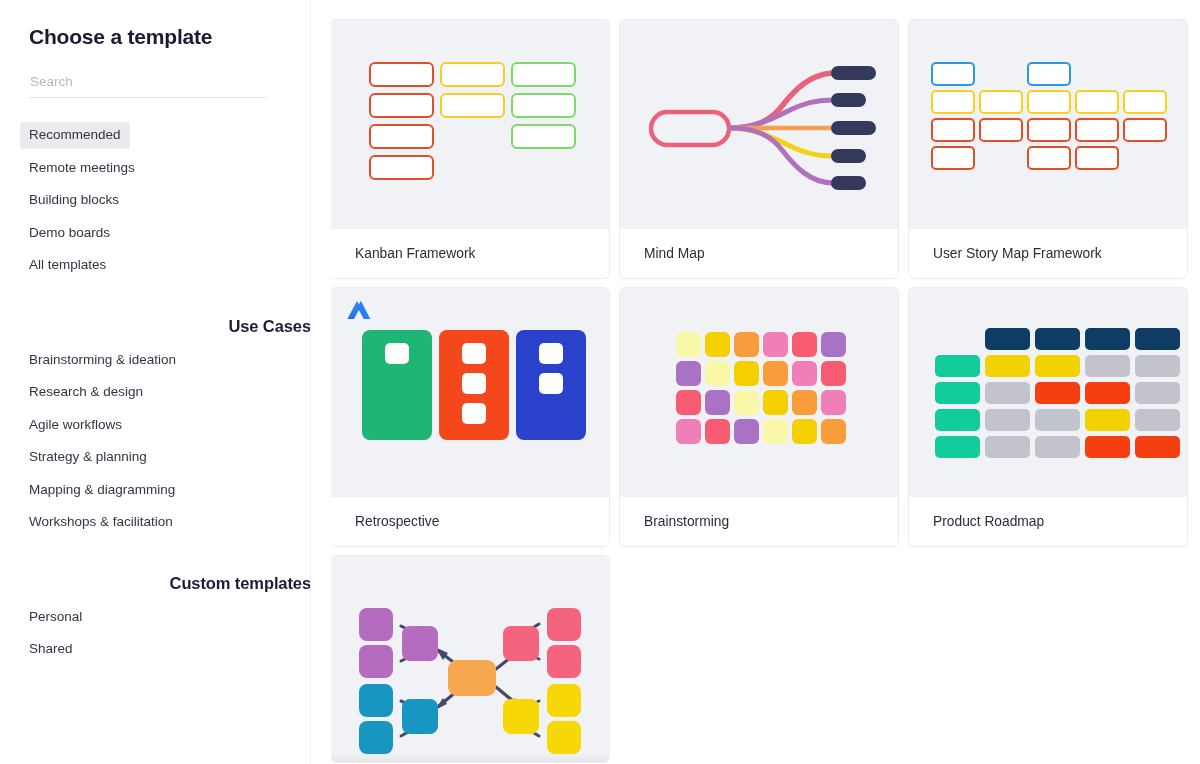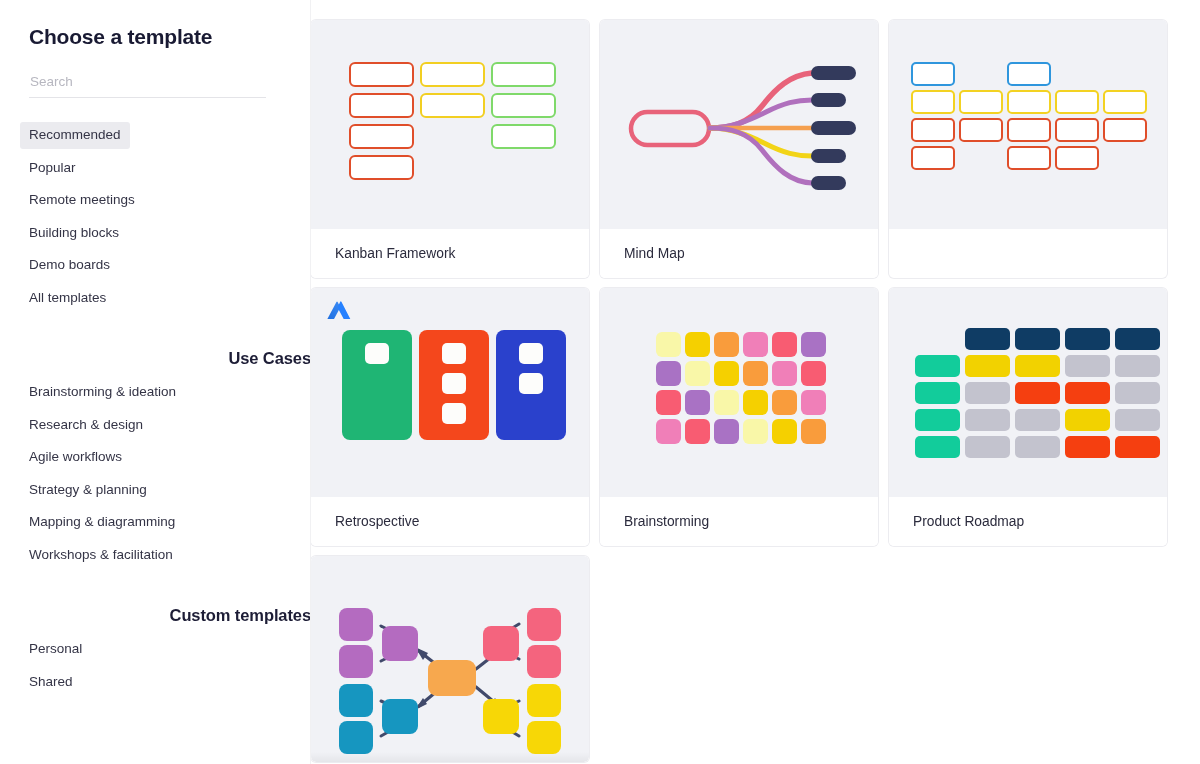--- a/index.html
+++ b/index.html
@@ -2,21 +2,21 @@
 <html><head>
 <meta charset="utf-8">
 <style>
   * { box-sizing: border-box; margin: 0; padding: 0; }
   html, body {
     width: 1200px; height: 764px;
     background: #ffffff;
     font-family: "Liberation Sans", sans-serif;
     overflow: hidden;
   }
-  .app { display: flex; width: 1200px; height: 764px; position: relative; }
+  .app { display: flex; width: 1200px; height: 764px; position: relative; gap: 20px; }
 
   
   .sidebar {
     width: 311px; height: 764px;
     background: #ffffff;
     padding: 24px 0 0 29px;
     flex: 0 0 311px;
     position: relative;
     overflow: hidden;
   }
@@ -170,23 +170,20 @@
 
     <div class="sb-title">Choose a template</div>
 
     <div class="search-wrap">
       <input class="search-input" type="text" placeholder="Search" style="">
     </div>
 
     <nav class="nav-list">
       <div class="nav-row">
         <span class="nav-item active">Recommended</span>
-      </div>
-      <div class="nav-row">
-        <span class="nav-item">Popular</span>
       </div>
       <div class="nav-row">
         <span class="nav-item">Remote meetings</span>
       </div>
       <div class="nav-row">
         <span class="nav-item">Building blocks</span>
       </div>
       <div class="nav-row">
         <span class="nav-item">Demo boards</span>
       </div>
@@ -301,20 +298,21 @@
             </div>
             <div class="usm-row">
               <div class="usm-box"></div>
               <div class="usm-box blank"></div>
               <div class="usm-box"></div>
               <div class="usm-box"></div>
               <div class="usm-box blank"></div>
             </div>
           </div>
         </div>
+        <div class="card-label">User Story Map Framework</div>
       </div>
 
       <div class="card">
         <div class="card-thumb">
           <svg class="atl-badge" viewBox="0 0 32 32">
             <defs>
               <linearGradient id="atlg" x1="0" y1="1" x2="1" y2="0">
                 <stop offset="0%" stop-color="#1f6fe0"></stop>
                 <stop offset="100%" stop-color="#3b8bf5"></stop>
               </linearGradient>

